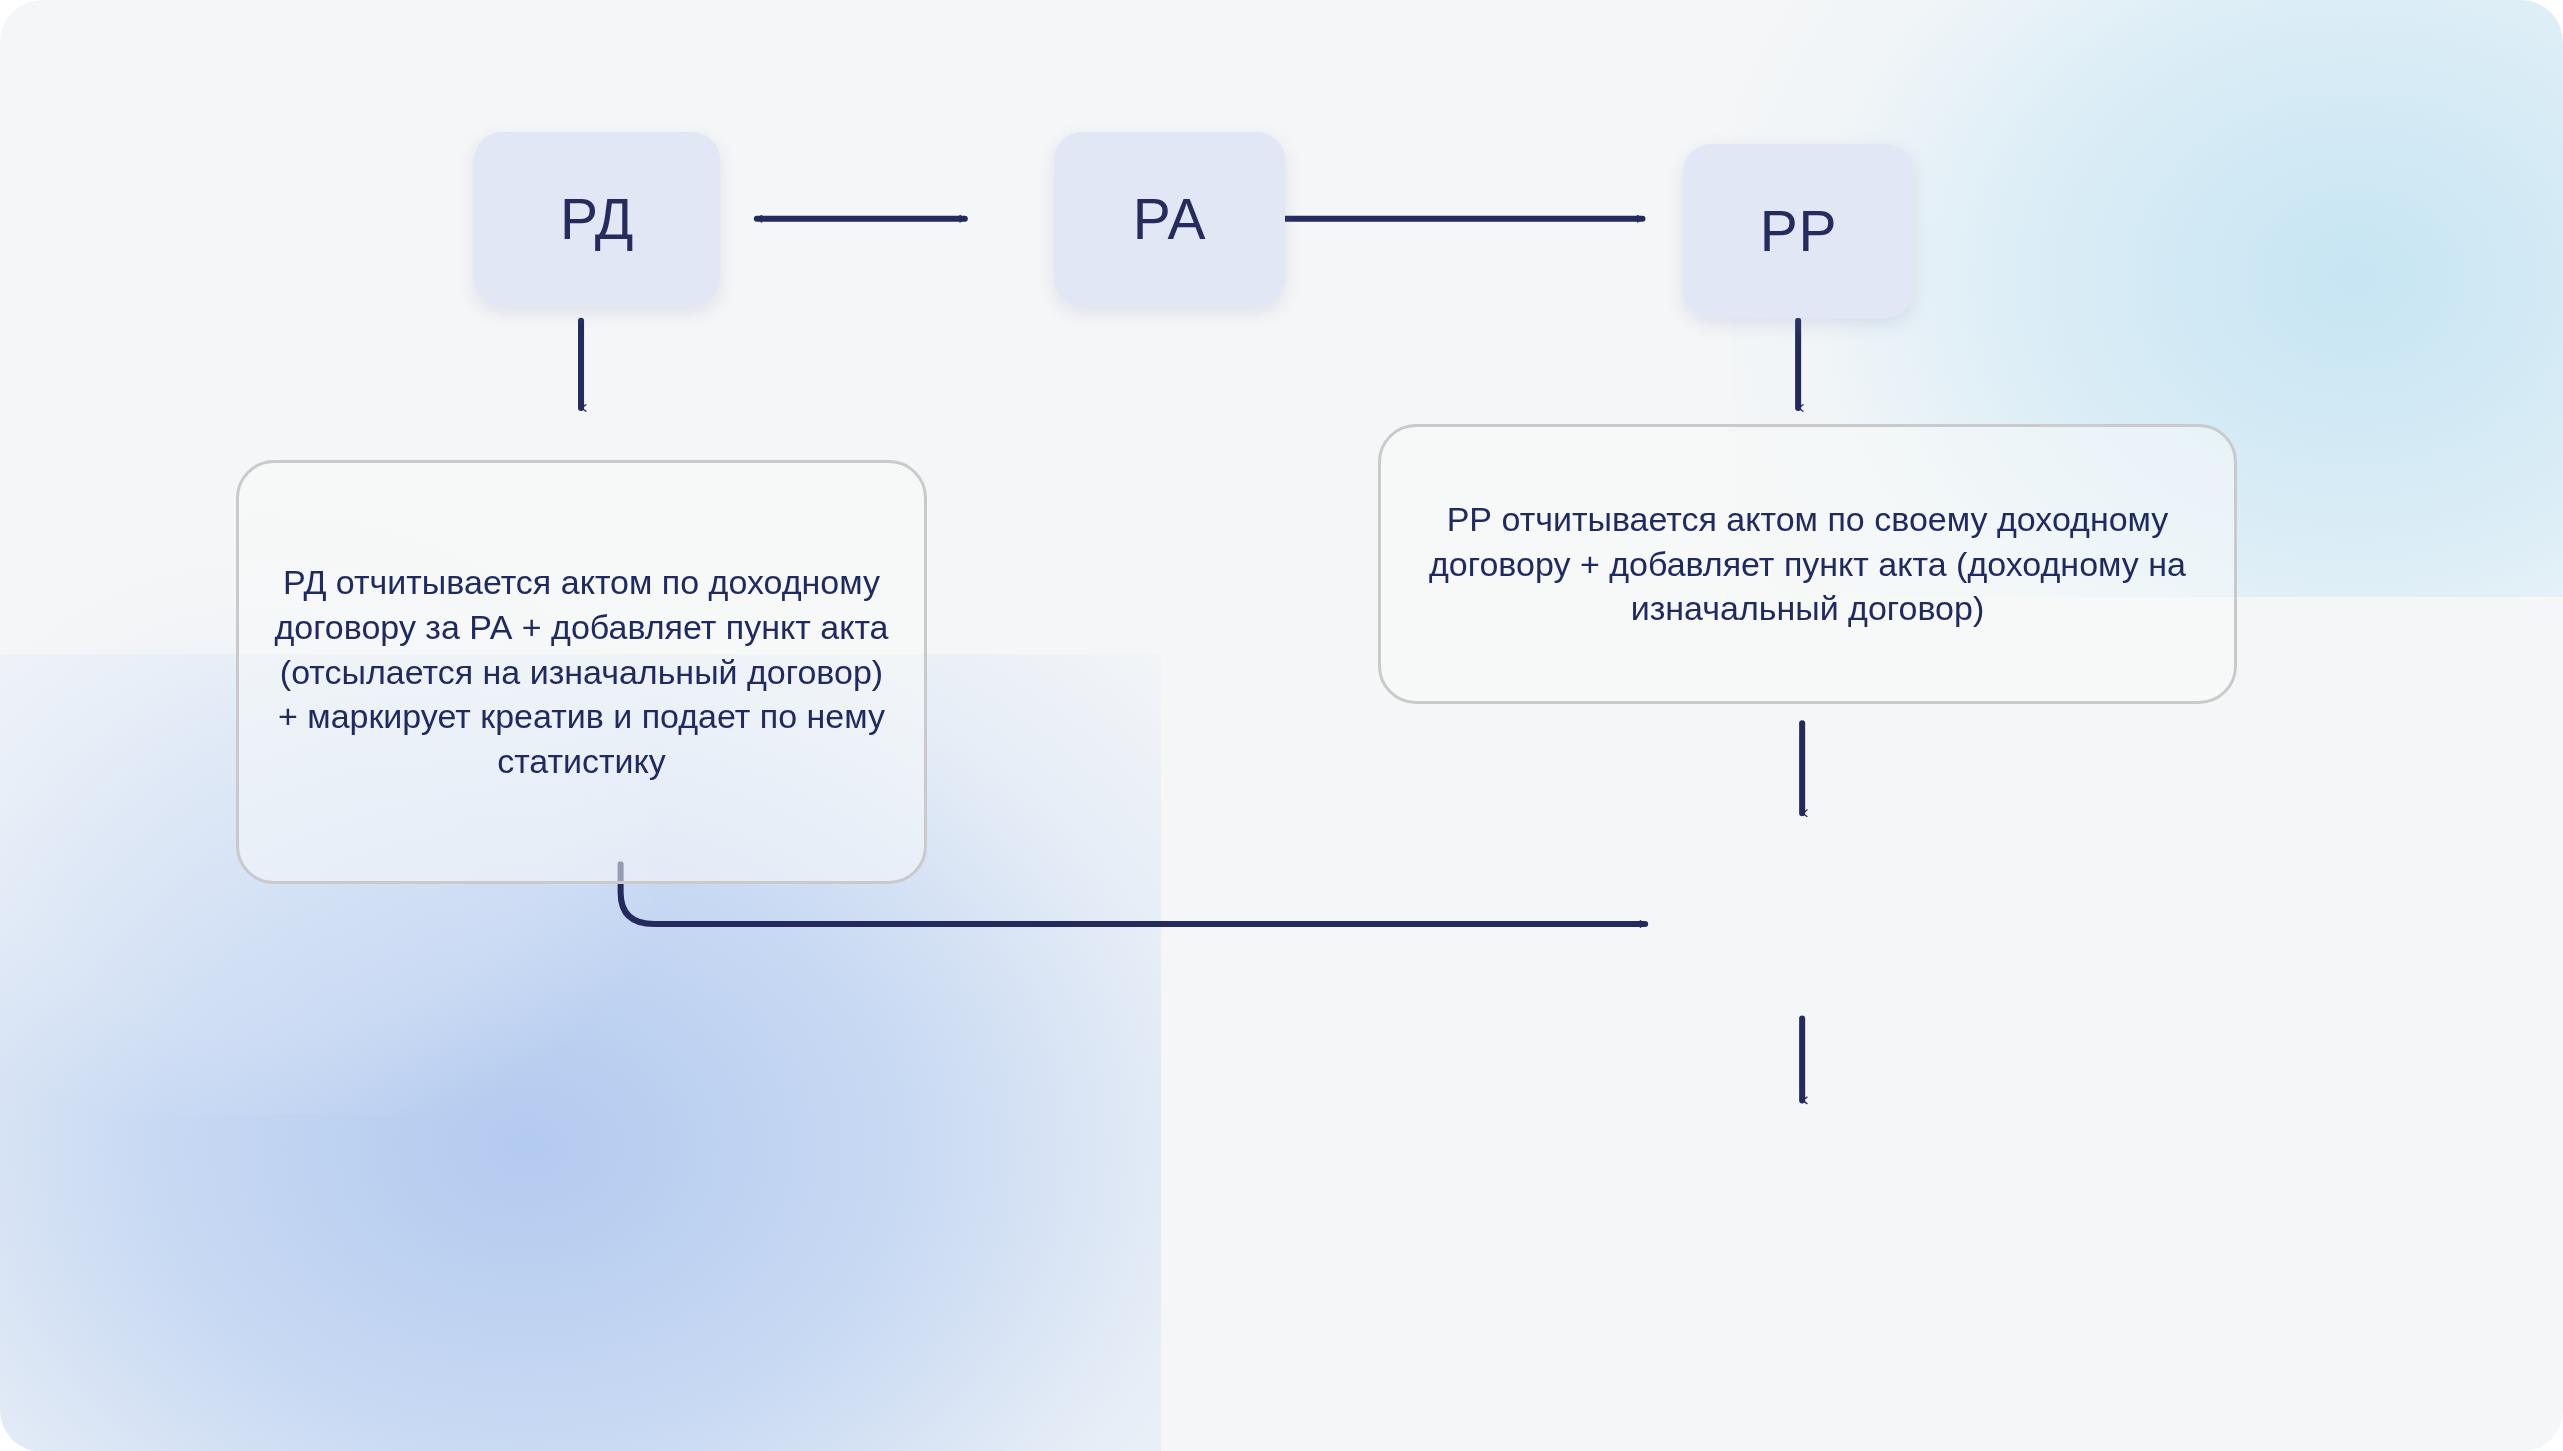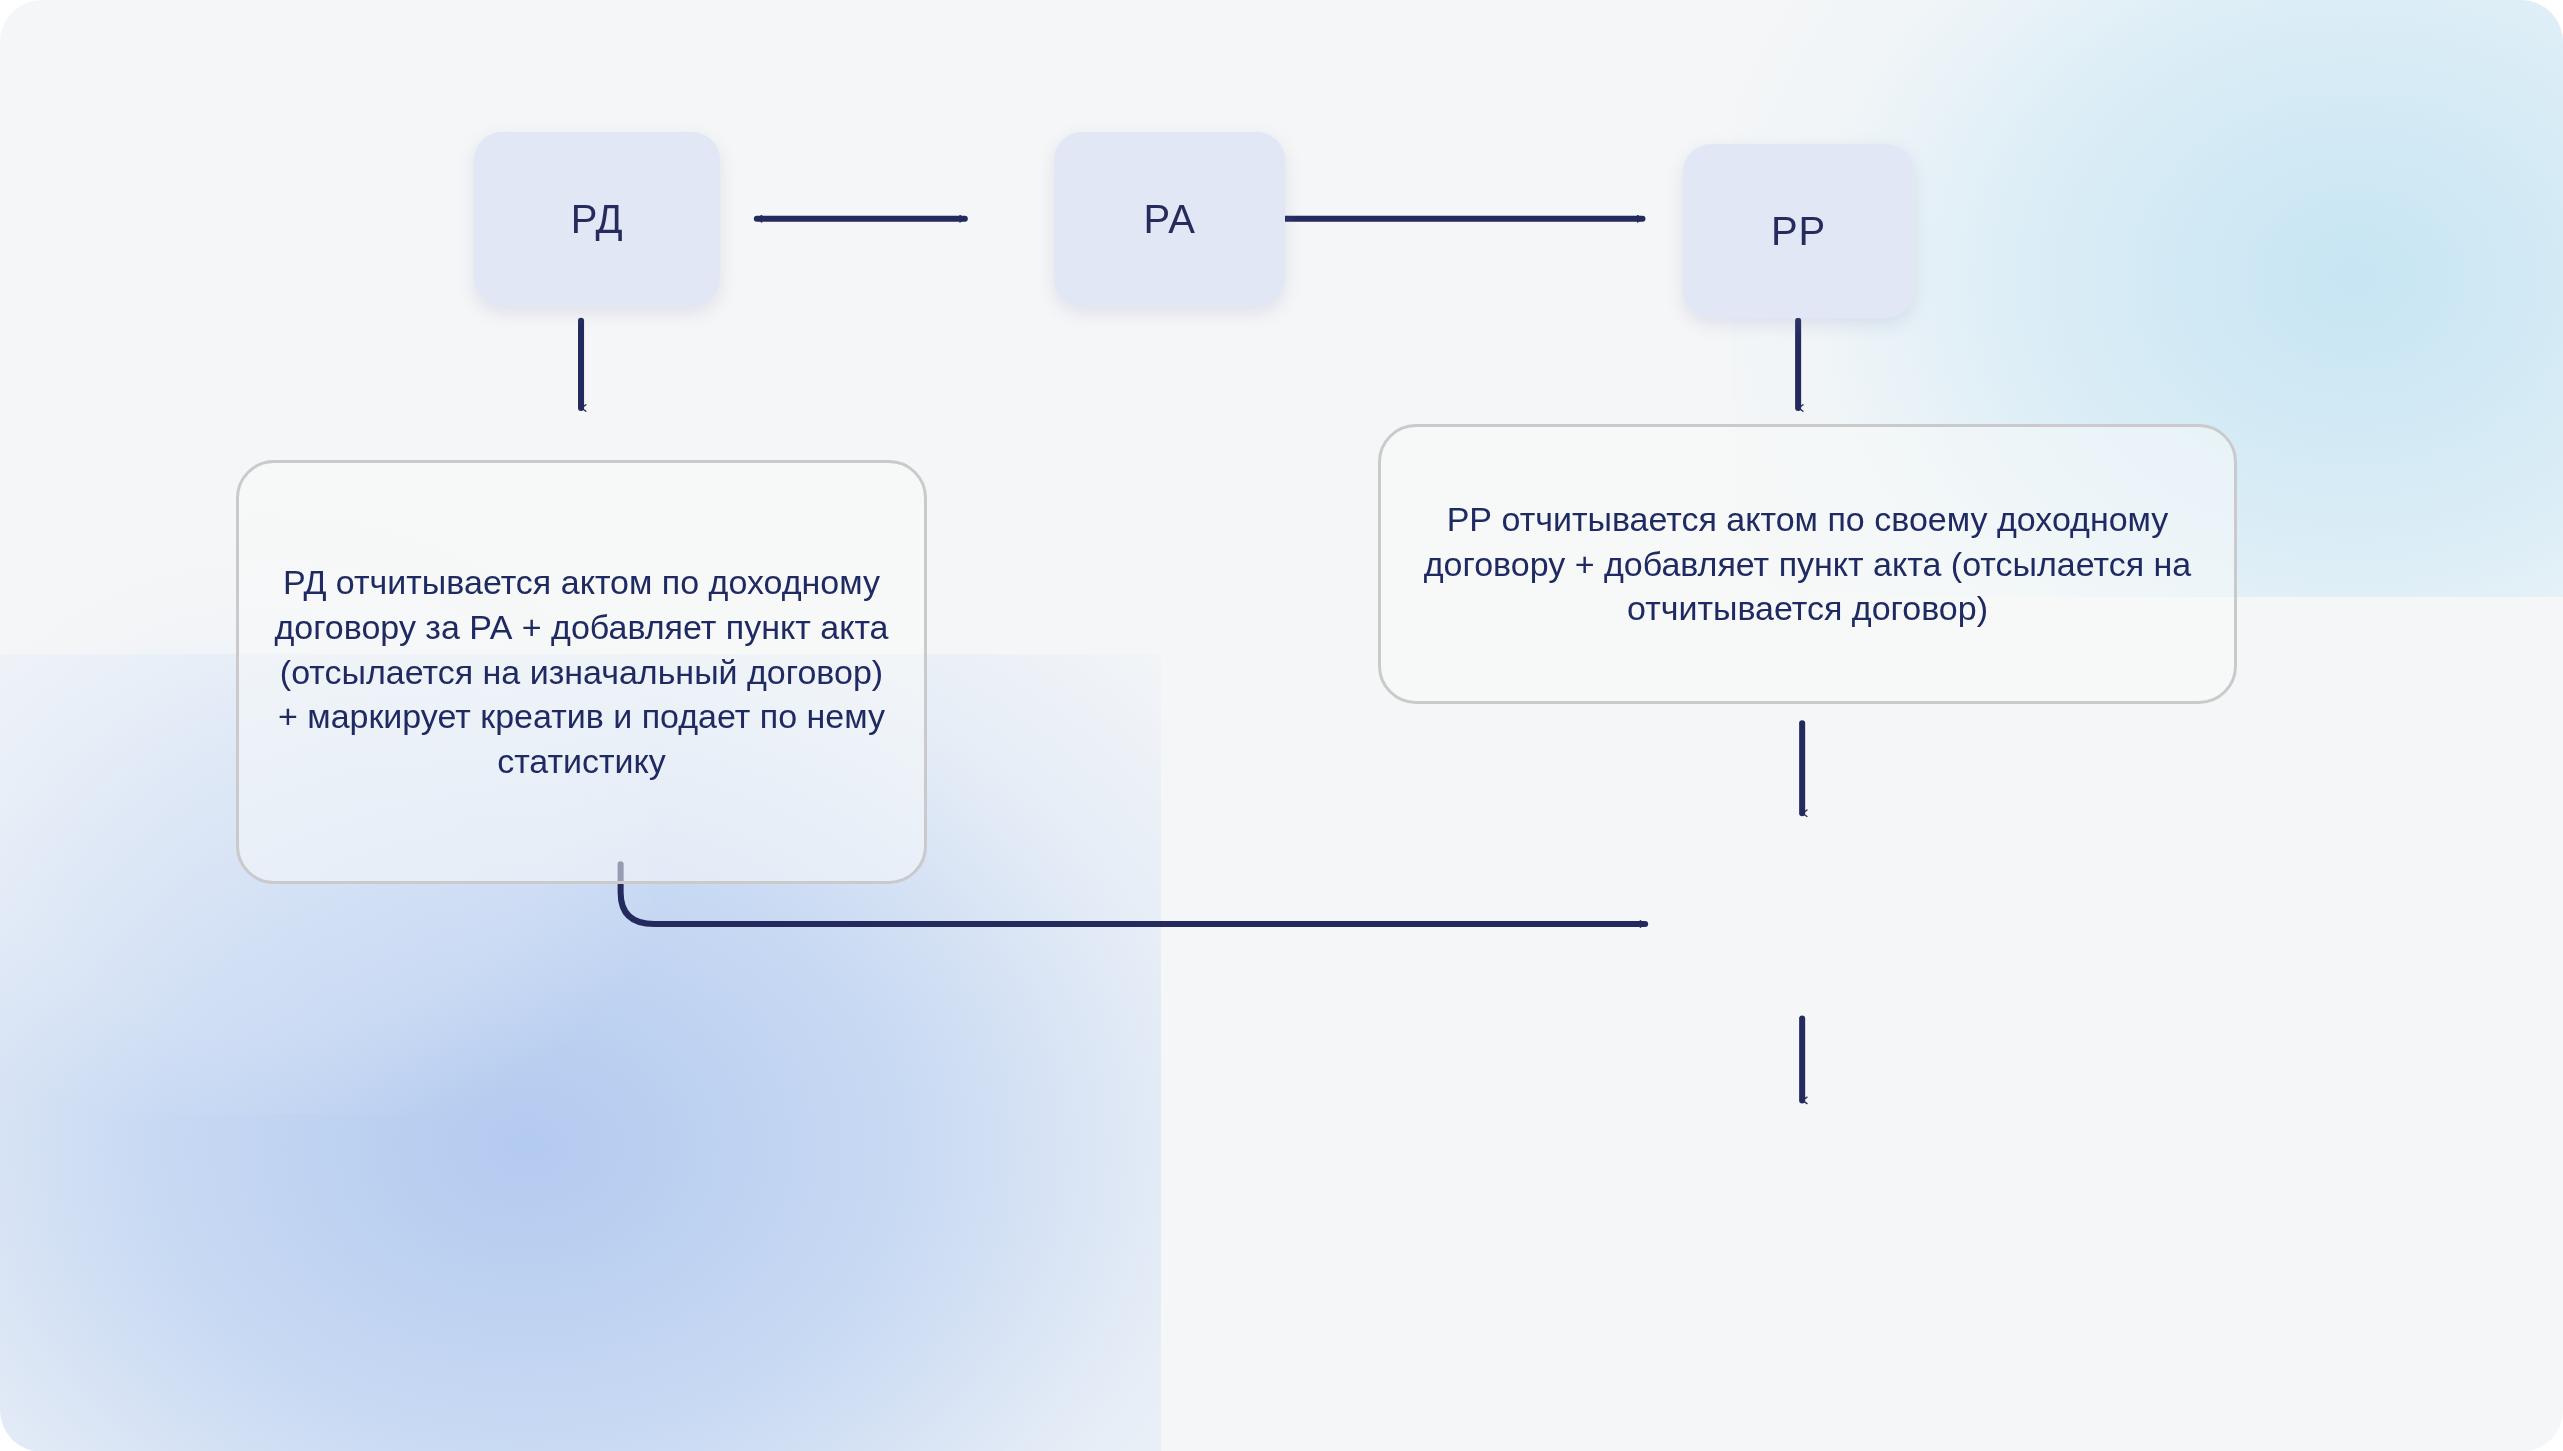--- a/index.html
+++ b/index.html
@@ -72,21 +72,21 @@
     position: absolute;
     background: #E1E7F5;
     border-radius: 28px;
     display: flex;
     align-items: center;
     justify-content: center;
     box-shadow: 0 6.7px 17.4px rgba(120,135,175,0.18);
   }
   .chip span {
     color: #262B5E;
-    font-size: 40px;
+    font-size: 57px;
     font-weight: 500;
     letter-spacing: 0.7px;
     line-height: 1;
   }
 
   #chip-rd   { left: 474px;  top: 132px;  width: 246px; height: 174px; }
   #chip-ra   { left: 1054px; top: 132px;  width: 231px; height: 174px; }
   #chip-rr   { left: 1683px; top: 144px;  width: 231px; height: 174px; }
   #chip-ord  { left: 1685px; top: 832px; width: 232px; height: 168px; }
   #chip-erir { left: 1685px; top: 1119px; width: 232px; height: 168px; }
@@ -163,17 +163,17 @@
     <span>РР</span>
   </div>
 
 
 
   <div class="note" id="note-left">
     <p>РД отчитывается актом по доходному договору за РА + добавляет пункт акта (отсылается на изначальный договор) + маркирует креатив и подает по нему статистику</p>
   </div>
 
   <div class="note" id="note-right">
-    <p>РР отчитывается актом по своему доходному договору + добавляет пункт акта (отсылается на отчитывается договор)</p>
+    <p>РР отчитывается актом по своему доходному договору + добавляет пункт акта (доходному на изначальный договор)</p>
   </div>
 
 </div>
 
 
 </body></html>

